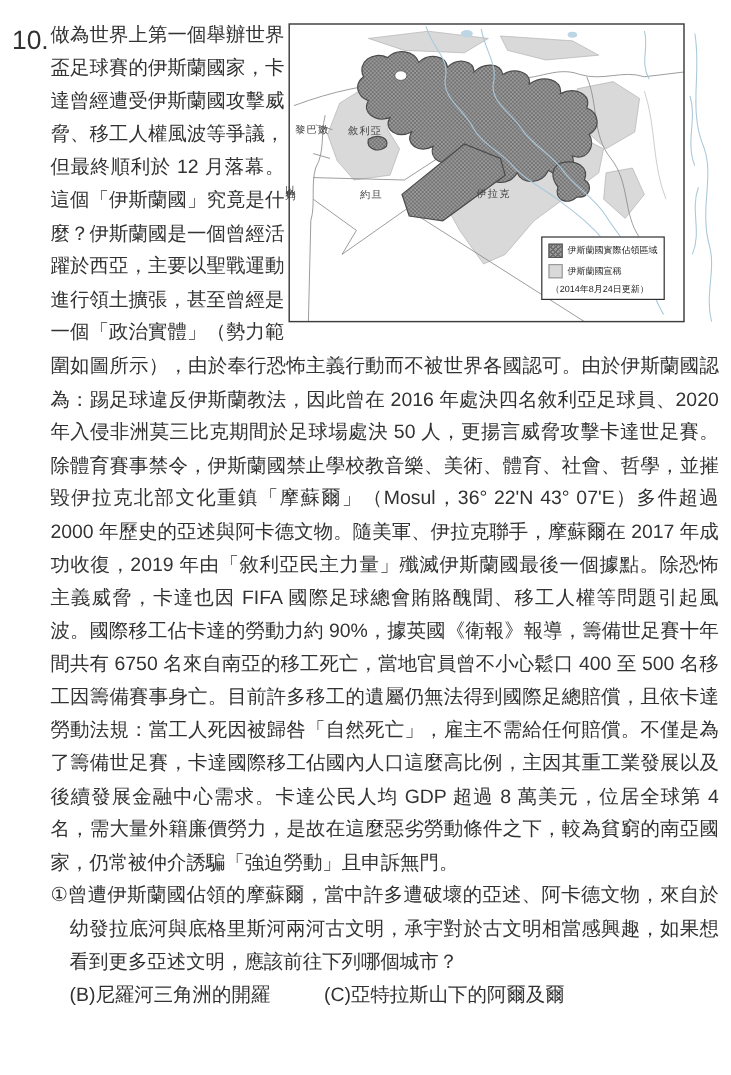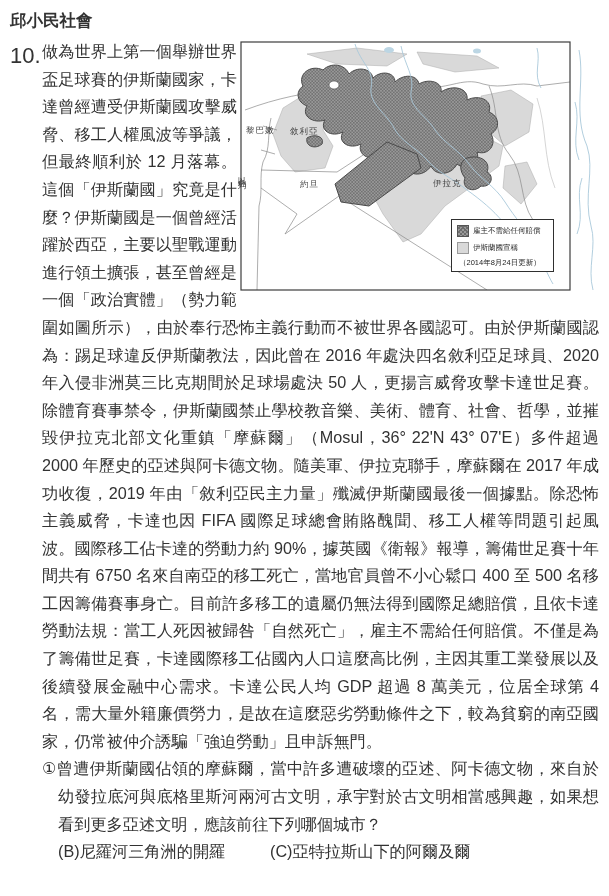--- a/index.html
+++ b/index.html
@@ -21,21 +21,21 @@
     position:relative;
   }
   .map-float svg{display:block;}
   .map-label{
     position:absolute;font-size:8.5px;color:#444;line-height:1;
     white-space:nowrap;letter-spacing:1px;font-family:Liberation Serif, serif;
   }
   .lbl-lebanon{left:9px;top:88px;}
   .lbl-syria{left:53px;top:89px;}
   .lbl-jordan{left:63px;top:142px;}
-  .lbl-iraq{left:160px;top:141px;margin-left:36px;}
+  .lbl-iraq{left:160px;top:141px;}
   .lbl-israel{left:1px;top:132px;writing-mode:vertical-rl;letter-spacing:2px;}
   .legend{
     position:absolute;left:214px;top:181px;width:103px;
     background:#ffffff;border:1.3px solid #2f2f2f;
     padding:5px 4px 4px 5px;box-sizing:border-box;
     font-size:7.5px;color:#222;line-height:1;
   }
   .lrow{display:flex;align-items:center;margin-bottom:5px;white-space:nowrap;}
   .lrow.upd{margin-bottom:0;padding-left:2px;}
   .sw{width:10px;height:10px;flex:0 0 10px;margin-right:4px;display:inline-block;}
@@ -54,21 +54,20 @@
   .options{
     margin-left:16px;display:grid;grid-template-columns:212px 1fr;
     font-size:16.2px;line-height:27.6px;
   }
 </style>
 </head>
 <body>
 
 <div class="page">
 
-  <div class="header">邱小民社會</div>
 
   <div class="question">
     <span class="qnum">10.</span>
 
     <div class="qtext">
 
       <div class="map-float">
         <svg width="362" height="262" viewBox="0 0 362 262">
           <defs>
             <pattern id="hatch" width="3.2" height="3.2" patternUnits="userSpaceOnUse">
@@ -139,21 +138,21 @@
 
         <div class="map-label lbl-lebanon">黎巴嫩</div>
         <div class="map-label lbl-syria">敘利亞</div>
         <div class="map-label lbl-jordan">約旦</div>
         <div class="map-label lbl-iraq">伊拉克</div>
         <div class="map-label lbl-israel">以色列</div>
 
         <div class="legend">
           <div class="lrow">
             <span class="sw sw-occupied"></span>
-            <span>雇主不需給任何賠償</span>
+            <span>伊斯蘭國實際佔領區域</span>
           </div>
           <div class="lrow">
             <span class="sw sw-claimed"></span>
             <span>伊斯蘭國宣稱</span>
           </div>
           <div class="lrow upd">（2014年8月24日更新）</div>
         </div>
       </div>
 
       <span>做為世界上第一個舉辦世界盃足球賽的伊斯蘭國家，卡達曾經遭受伊斯蘭國攻擊威脅、移工人權風波等爭議，但最終順利於 12 月落幕。這個「伊斯蘭國」究竟是什麼？伊斯蘭國是一個曾經活躍於西亞，主要以聖戰運動進行領土擴張，甚至曾經是一個「政治實體」（勢力範圍如圖所示），由於奉行恐怖主義行動而不被世界各國認可。由於伊斯蘭國認為：踢足球違反伊斯蘭教法，因此曾在 2016 年處決四名敘利亞足球員、2020 年入侵非洲莫三比克期間於足球場處決 50 人，更揚言威脅攻擊卡達世足賽。除體育賽事禁令，伊斯蘭國禁止學校教音樂、美術、體育、社會、哲學，並摧毀伊拉克北部文化重鎮「摩蘇爾」（Mosul，36° 22'N 43° 07'E）多件超過 2000 年歷史的亞述與阿卡德文物。隨美軍、伊拉克聯手，摩蘇爾在 2017 年成功收復，2019 年由「敘利亞民主力量」殲滅伊斯蘭國最後一個據點。除恐怖主義威脅，卡達也因 FIFA 國際足球總會賄賂醜聞、移工人權等問題引起風波。國際移工佔卡達的勞動力約 90%，據英國《衛報》報導，籌備世足賽十年間共有 6750 名來自南亞的移工死亡，當地官員曾不小心鬆口 400 至 500 名移工因籌備賽事身亡。目前許多移工的遺屬仍無法得到國際足總賠償，且依卡達勞動法規：當工人死因被歸咎「自然死亡」，雇主不需給任何賠償。不僅是為了籌備世足賽，卡達國際移工佔國內人口這麼高比例，主因其重工業發展以及後續發展金融中心需求。卡達公民人均 GDP 超過 8 萬美元，位居全球第 4 名，需大量外籍廉價勞力，是故在這麼惡劣勞動條件之下，較為貧窮的南亞國家，仍常被仲介誘騙「強迫勞動」且申訴無門。</span>

